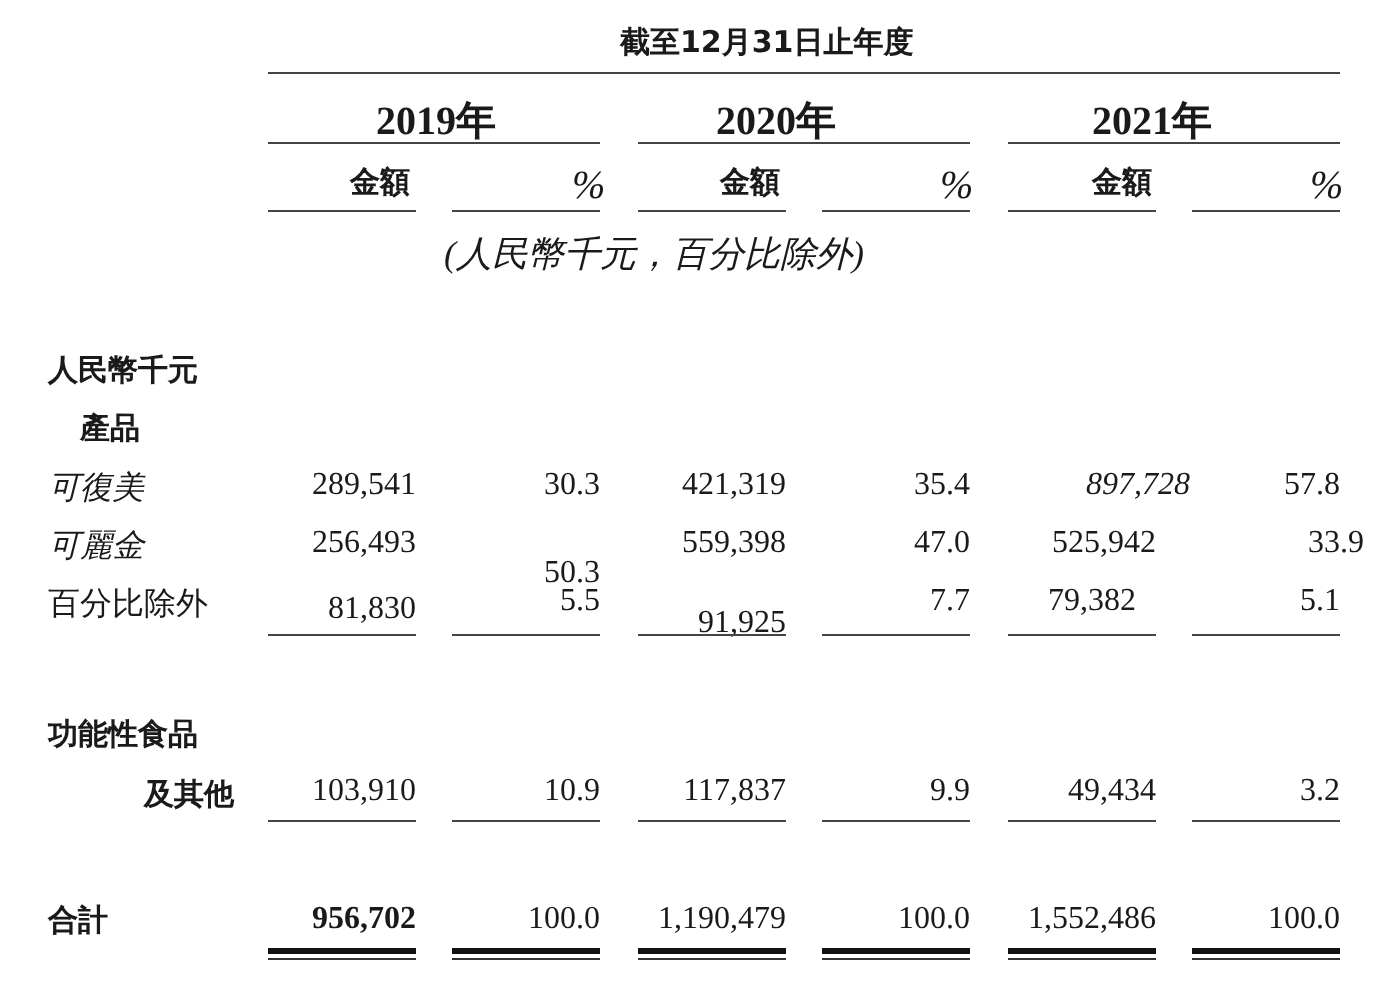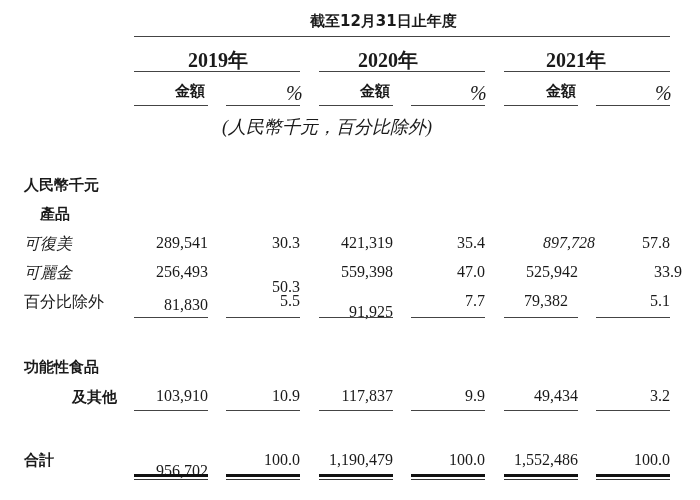--- a/index.html
+++ b/index.html
@@ -91,21 +91,21 @@
 <div class="num" style="right:30px; top:387px;">3.2</div>
 
 <div class="rule" style="left:134px; top:410px; width:74px;"></div>
 <div class="rule" style="left:226px; top:410px; width:74px;"></div>
 <div class="rule" style="left:319px; top:410px; width:74px;"></div>
 <div class="rule" style="left:411px; top:410px; width:74px;"></div>
 <div class="rule" style="left:504px; top:410px; width:74px;"></div>
 <div class="rule" style="left:596px; top:410px; width:74px;"></div>
 
 <div class="lbl-bold" style="left:24px; top:451px;">合計</div>
-<div class="num" style="right:492px; top:462px;">956,702</div>
+<div class="num" style="right:492px; top:451px;font-weight:bold;">956,702</div>
 <div class="num" style="right:400px; top:451px;">100.0</div>
 <div class="num" style="right:307px; top:451px;">1,190,479</div>
 <div class="num" style="right:215px; top:451px;">100.0</div>
 <div class="num" style="right:122px; top:451px;">1,552,486</div>
 <div class="num" style="right:30px; top:451px;">100.0</div>
 
 <div class="dbl-thick" style="left:134px; top:474px; width:74px;"></div>
 <div class="dbl-thick" style="left:226px; top:474px; width:74px;"></div>
 <div class="dbl-thick" style="left:319px; top:474px; width:74px;"></div>
 <div class="dbl-thick" style="left:411px; top:474px; width:74px;"></div>

